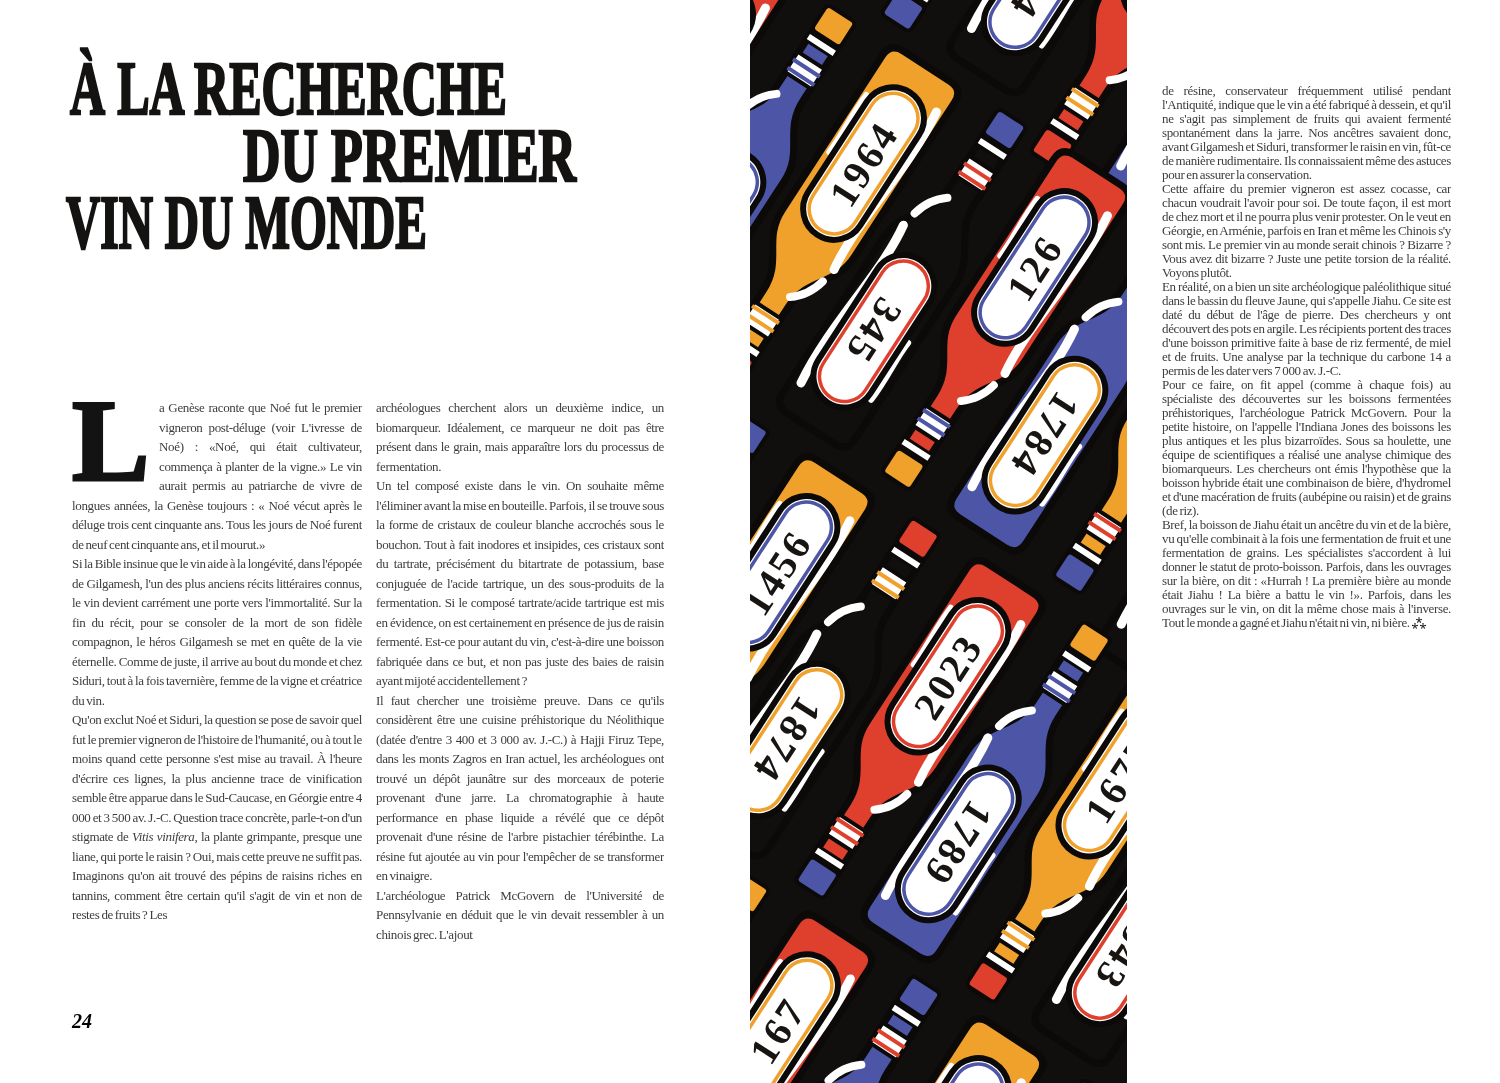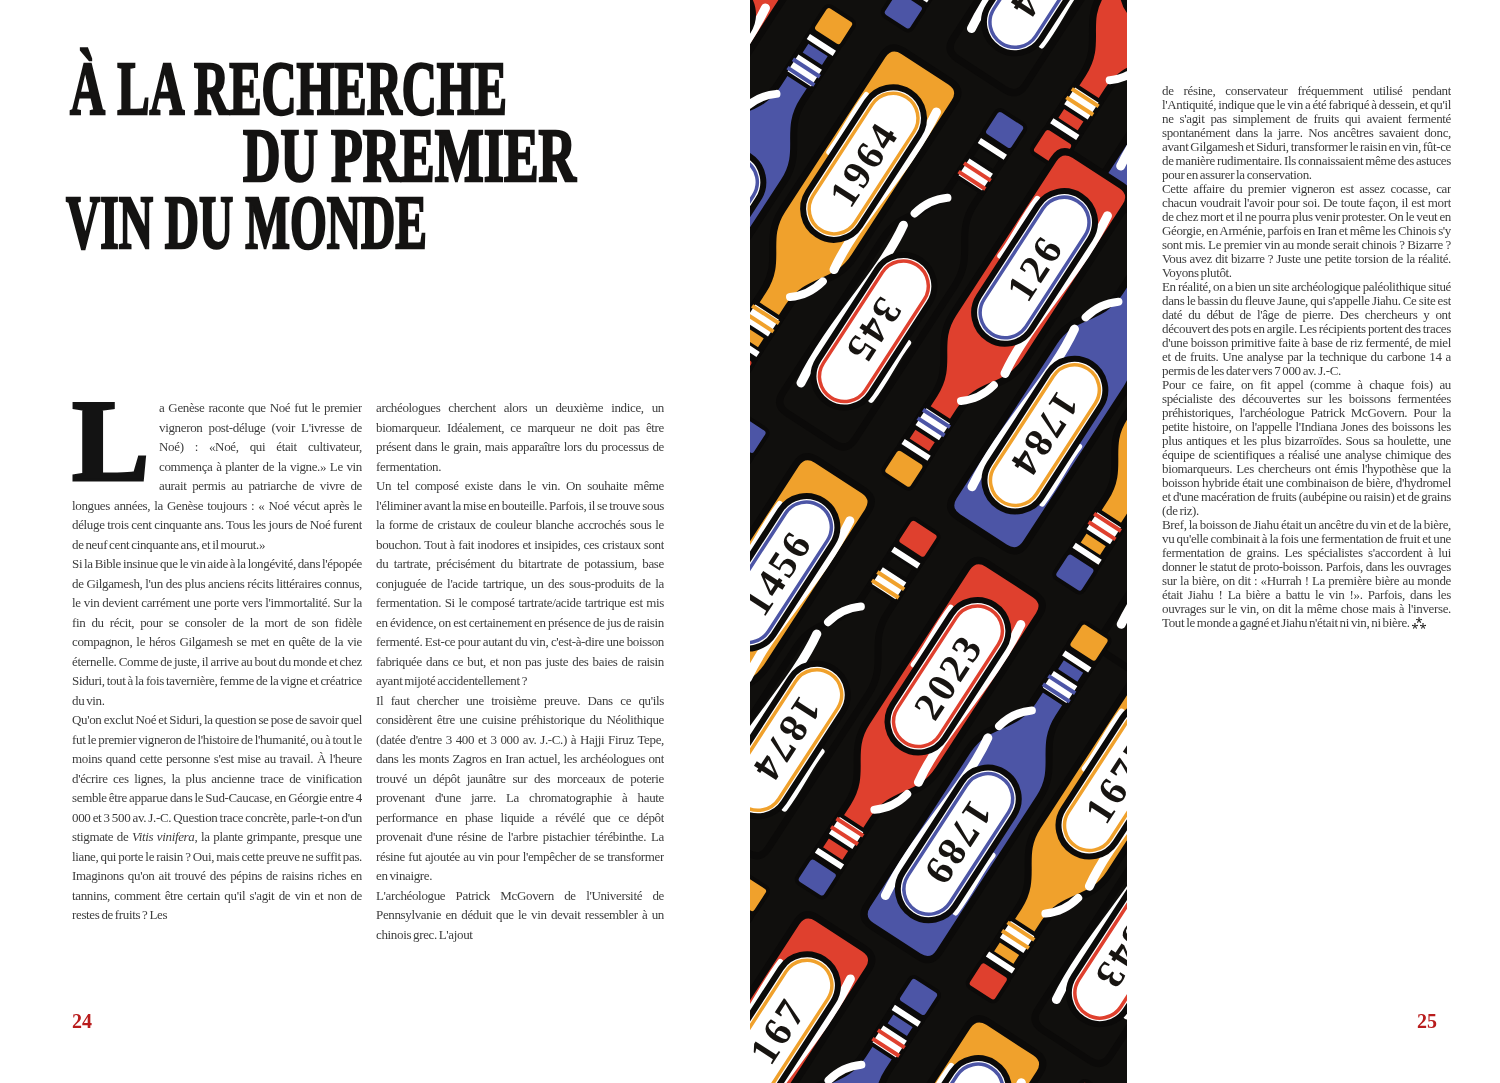--- a/index.html
+++ b/index.html
@@ -24,22 +24,23 @@
   .col-2{left:376px;top:398px;width:288px;height:615px;}
   .col-3{left:1148px;top:84px;width:289px;height:926px;line-height:14px;margin-left:14px;}
   .dropcap{
     float:left;font-weight:bold;color:#131313;
     font-size:116px;line-height:78px;padding:6px 10px 0 0;margin-top:-2px;
     -webkit-text-stroke:3px #131313;
   }
   .endmark{font-size:13px;color:#141312;letter-spacing:0;}
   
   .pagenum{
-    position:absolute;top:1010px;font-weight:bold;font-size:20px;color:#b91c1c;
+    position:absolute;top:1010px;font-weight:bold;font-size:20px;color:#000000;
     letter-spacing:0;
+    font-style:italic;
   }
   .pagenum-left{left:72px;}
   .pagenum-right{left:1148px;width:289px;text-align:right;}
   
   .art{position:absolute;left:750px;top:0;width:377px;height:1083px;}
   .art svg{display:block;}
 </style>
 </head>
 <body>
 
@@ -1167,15 +1168,14 @@
   </div>
 
   <div class="bodycol col-3">
       <p>de résine, conservateur fréquemment utilisé pendant l'Antiquité, indique que le vin a été fabriqué à dessein, et qu'il ne s'agit pas simplement de fruits qui avaient fermenté spontanément dans la jarre. Nos ancêtres savaient donc, avant Gilgamesh et Siduri, transformer le raisin en vin, fût-ce de manière rudimentaire. Ils connaissaient même des astuces pour en assurer la conservation.</p>
       <p>Cette affaire du premier vigneron est assez cocasse, car chacun voudrait l'avoir pour soi. De toute façon, il est mort de chez mort et il ne pourra plus venir protester. On le veut en Géorgie, en Arménie, parfois en Iran et même les Chinois s'y sont mis. Le premier vin au monde serait chinois ? Bizarre ? Vous avez dit bizarre ? Juste une petite torsion de la réalité. Voyons plutôt.</p>
       <p>En réalité, on a bien un site archéologique paléolithique situé dans le bassin du fleuve Jaune, qui s'appelle Jiahu. Ce site est daté du début de l'âge de pierre. Des chercheurs y ont découvert des pots en argile. Les récipients portent des traces d'une boisson primitive faite à base de riz fermenté, de miel et de fruits. Une analyse par la technique du carbone 14 a permis de les dater vers 7 000 av. J.-C.</p>
       <p>Pour ce faire, on fit appel (comme à chaque fois) au spécialiste des découvertes sur les boissons fermentées préhistoriques, l'archéologue Patrick McGovern. Pour la petite histoire, on l'appelle l'Indiana Jones des boissons les plus antiques et les plus bizarroïdes. Sous sa houlette, une équipe de scientifiques a réalisé une analyse chimique des biomarqueurs. Les chercheurs ont émis l'hypothèse que la boisson hybride était une combinaison de bière, d'hydromel et d'une macération de fruits (aubépine ou raisin) et de grains (de riz).</p>
       <p>Bref, la boisson de Jiahu était un ancêtre du vin et de la bière, vu qu'elle combinait à la fois une fermentation de fruit et une fermentation de grains. Les spécialistes s'accordent à lui donner le statut de proto-boisson. Parfois, dans les ouvrages sur la bière, on dit : «Hurrah ! La première bière au monde était Jiahu ! La bière a battu le vin !». Parfois, dans les ouvrages sur le vin, on dit la même chose mais à l'inverse. Tout le monde a gagné et Jiahu n'était ni vin, ni bière. <span class="endmark">⁂</span></p>
     </div>
 
-  <div class="pagenum pagenum-right">25</div>
 
 </div>
 
 </body></html>

